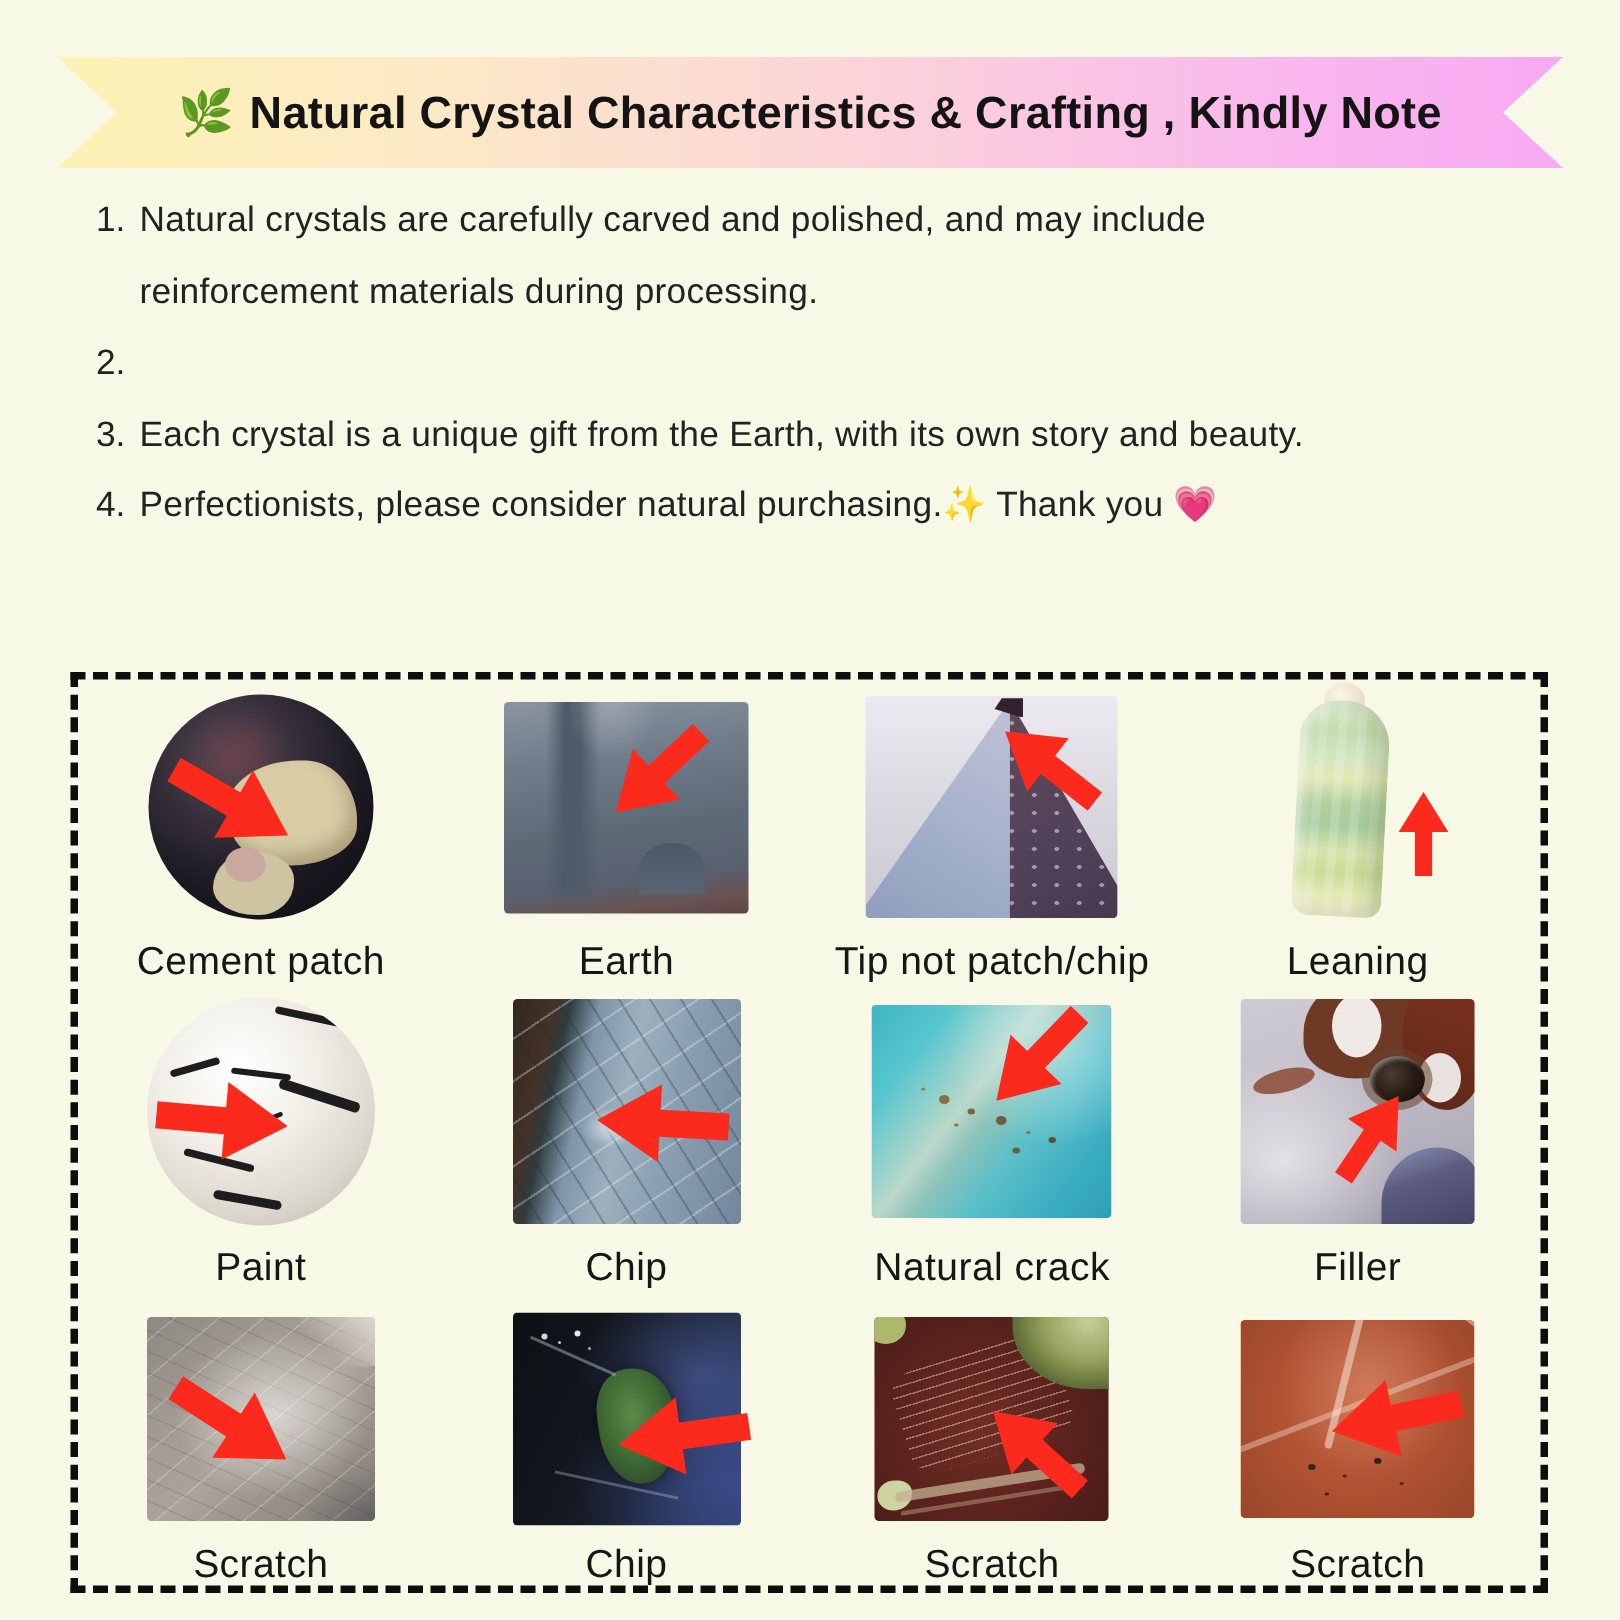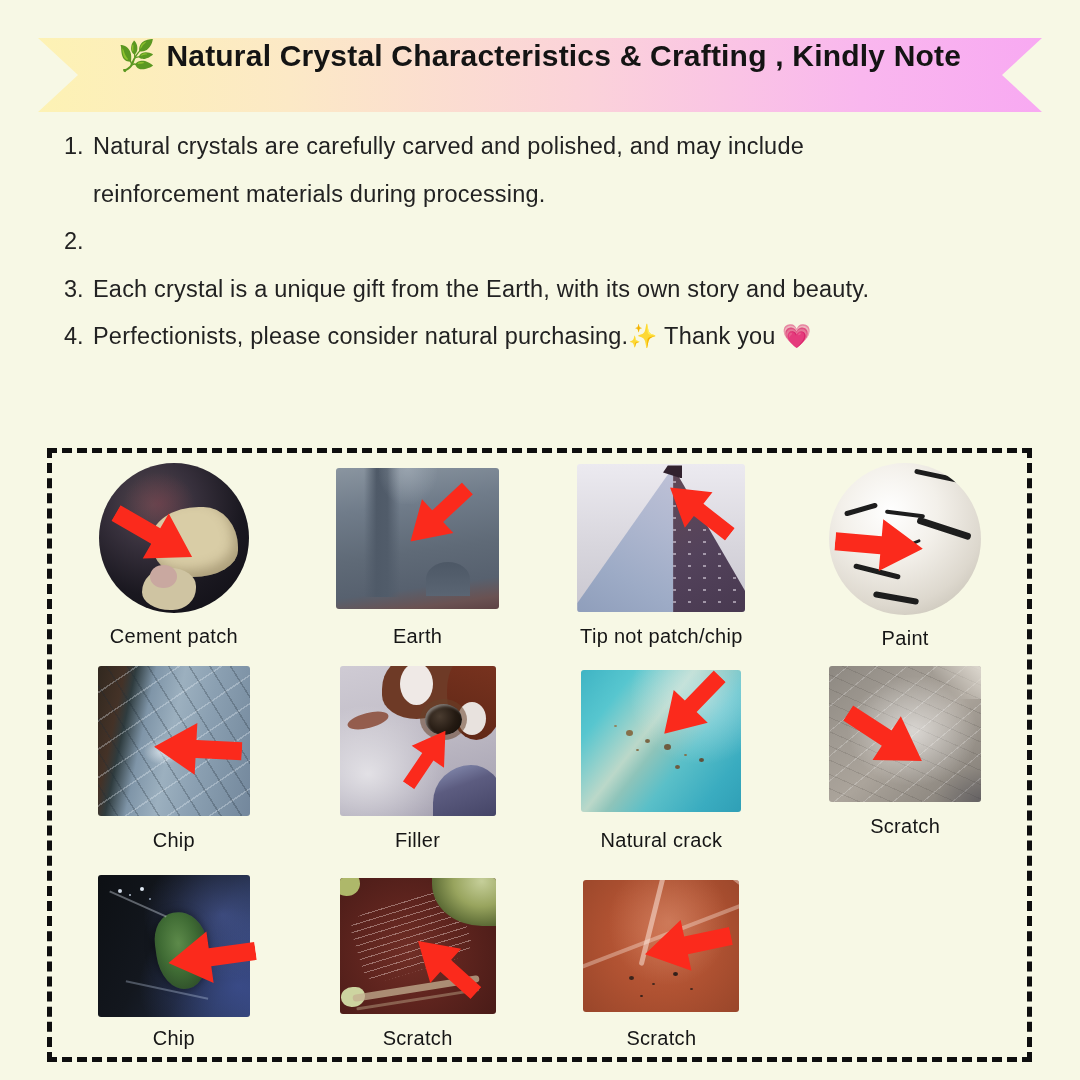--- a/index.html
+++ b/index.html
@@ -7,21 +7,21 @@
     width:1080px;height:1080px;position:relative;overflow:hidden;
     background:#f7f8e5;
     font-family:"Liberation Sans", sans-serif;
     color:#1c1c1c;
   }
   
   .banner{
     position:absolute;left:38px;top:38px;width:1004px;height:74px;
     clip-path:polygon(0 0,100% 0,calc(100% - 40px) 50%,100% 100%,0 100%,40px 50%);
     background:linear-gradient(90deg,#fdf2b4 0%,#fce9c6 25%,#fbd2da 55%,#f9b7ee 82%,#f8a9f2 100%);
-    display:flex;justify-content:center;
+    display:flex;align-items:center;justify-content:center;
   }
   .banner-text{
     font-size:30px;font-weight:bold;color:#141414;letter-spacing:.2px;
     white-space:nowrap;
   }
   .banner-text .leaf{margin-right:10px;}
   
   .notes{position:absolute;left:64px;top:123px;width:980px;}
   .note{display:flex;font-size:23.5px;line-height:47.5px;color:#222;}
   .note-num{min-width:29px;flex:0 0 29px;}
@@ -31,21 +31,21 @@
     position:absolute;left:47px;top:448px;width:985px;height:614px;
     border:5px dashed #0e0e0e;box-sizing:border-box;
     display:grid;grid-template-columns:repeat(4,1fr);grid-template-rows:202px 212px 1fr;
     padding-top:6px;
   }
   .cell{display:flex;flex-direction:column;align-items:center;margin:0;}
   .imgbox{position:relative;width:100%;display:flex;align-items:center;justify-content:center;}
   .row1 .imgbox{height:158px;}
   .row2 .imgbox{height:160px;}
   .row3 .imgbox{height:146px;}
-  .cap{font-size:20px;color:#161616;margin-top:8px;letter-spacing:.3px;}
+  .cap{font-size:26px;color:#161616;margin-top:8px;letter-spacing:.3px;}
   .arrow{position:absolute;width:88px;height:56px;pointer-events:none;}
   .crystal{position:relative;}
   .photo{border-radius:3px;overflow:hidden;}
 
   
   .c1{width:150px;height:150px;border-radius:50%;overflow:hidden;
       background:radial-gradient(circle at 36% 28%,#57494f 0%,#37303c 30%,#1a1820 62%,#0e0d13 100%);}
   .c1 .sheen{position:absolute;left:16%;top:6%;width:48%;height:42%;border-radius:50%;
       background:radial-gradient(ellipse,rgba(126,62,76,.5),transparent 70%);}
   .c1 .patch{position:absolute;right:7%;top:29%;width:58%;height:47%;background:#d9cda6;
@@ -261,20 +261,32 @@
           <div class="fr"></div>
           <div class="tip"></div>
       </div>
       <svg class="arrow" style="left:122px;top:24px;width:76px;transform:rotate(-142deg);" viewBox="0 0 88 56">
           <path d="M0 19 L46 19 L46 2 L88 28 L46 54 L46 37 L0 37 Z" fill="#fb2a1c"></path>
         </svg>
     </div>
     <figcaption class="cap">Tip not patch/chip</figcaption>
   </figure>
 
+  <figure class="cell row1">
+    <div class="imgbox">
+      <div class="crystal c4">
+        <div class="orb"></div>
+          <div class="tower"></div>
+      </div>
+      <svg class="arrow" style="left:138px;top:78px;width:56px;height:38px;transform:rotate(-90deg);" viewBox="0 0 88 56">
+          <path d="M0 19 L46 19 L46 2 L88 28 L46 54 L46 37 L0 37 Z" fill="#fb2a1c"></path>
+        </svg>
+    </div>
+    <figcaption class="cap">Leaning</figcaption>
+  </figure>
 
   <figure class="cell row2">
     <div class="imgbox">
       <div class="crystal c5">
         <div class="s s1"></div>
           <div class="s s2"></div>
           <div class="s s3"></div>
           <div class="s s4"></div>
           <div class="s s5"></div>
           <div class="s s6"></div>
@@ -294,48 +306,48 @@
       </div>
       <svg class="arrow" style="left:102px;top:60px;transform:rotate(183deg);" viewBox="0 0 88 56">
           <path d="M0 19 L46 19 L46 2 L88 28 L46 54 L46 37 L0 37 Z" fill="#fb2a1c"></path>
         </svg>
     </div>
     <figcaption class="cap">Chip</figcaption>
   </figure>
 
   <figure class="cell row2">
     <div class="imgbox">
+      <div class="crystal photo c7">
+        <div class="d"></div>
+      </div>
+      <svg class="arrow" style="left:112px;top:16px;width:80px;transform:rotate(134deg);" viewBox="0 0 88 56">
+          <path d="M0 19 L46 19 L46 2 L88 28 L46 54 L46 37 L0 37 Z" fill="#fb2a1c"></path>
+        </svg>
+    </div>
+    <figcaption class="cap">Natural crack</figcaption>
+  </figure>
+
+  <figure class="cell row2">
+    <div class="imgbox">
       <div class="crystal photo c8">
         <div class="b1"></div>
           <div class="b2"></div>
           <div class="w1"></div>
           <div class="w2"></div>
           <div class="arm"></div>
           <div class="navy"></div>
           <div class="hole"></div>
       </div>
       <svg class="arrow" style="left:98px;top:74px;width:66px;height:46px;transform:rotate(-56deg);" viewBox="0 0 88 56">
           <path d="M0 19 L46 19 L46 2 L88 28 L46 54 L46 37 L0 37 Z" fill="#fb2a1c"></path>
         </svg>
     </div>
     <figcaption class="cap">Filler</figcaption>
   </figure>
 
-  <figure class="cell row2">
-    <div class="imgbox">
-      <div class="crystal photo c7">
-        <div class="d"></div>
-      </div>
-      <svg class="arrow" style="left:112px;top:16px;width:80px;transform:rotate(134deg);" viewBox="0 0 88 56">
-          <path d="M0 19 L46 19 L46 2 L88 28 L46 54 L46 37 L0 37 Z" fill="#fb2a1c"></path>
-        </svg>
-    </div>
-    <figcaption class="cap">Natural crack</figcaption>
-  </figure>
-
   <figure class="cell row3">
     <div class="imgbox">
       <div class="crystal photo c9">
         <div class="corner"></div>
           <div class="dark"></div>
       </div>
       <svg class="arrow" style="left:58px;top:48px;transform:rotate(33deg);" viewBox="0 0 88 56">
           <path d="M0 19 L46 19 L46 2 L88 28 L46 54 L46 37 L0 37 Z" fill="#fb2a1c"></path>
         </svg>
     </div>

